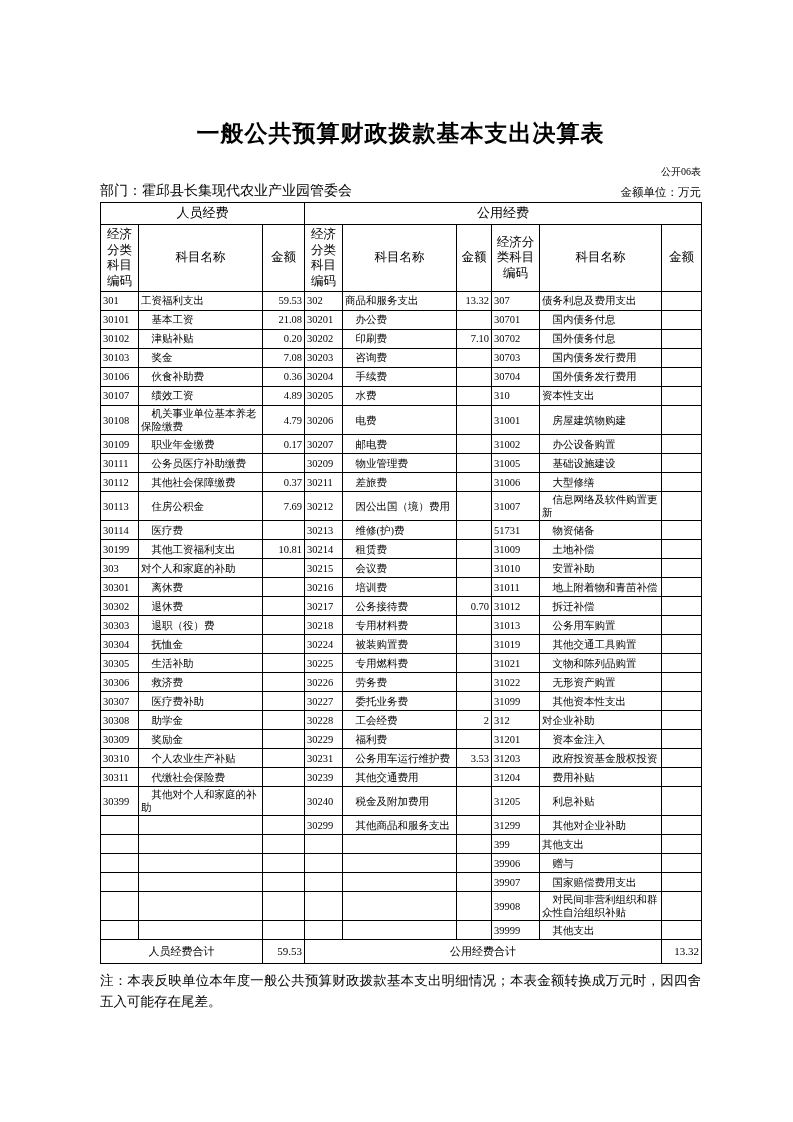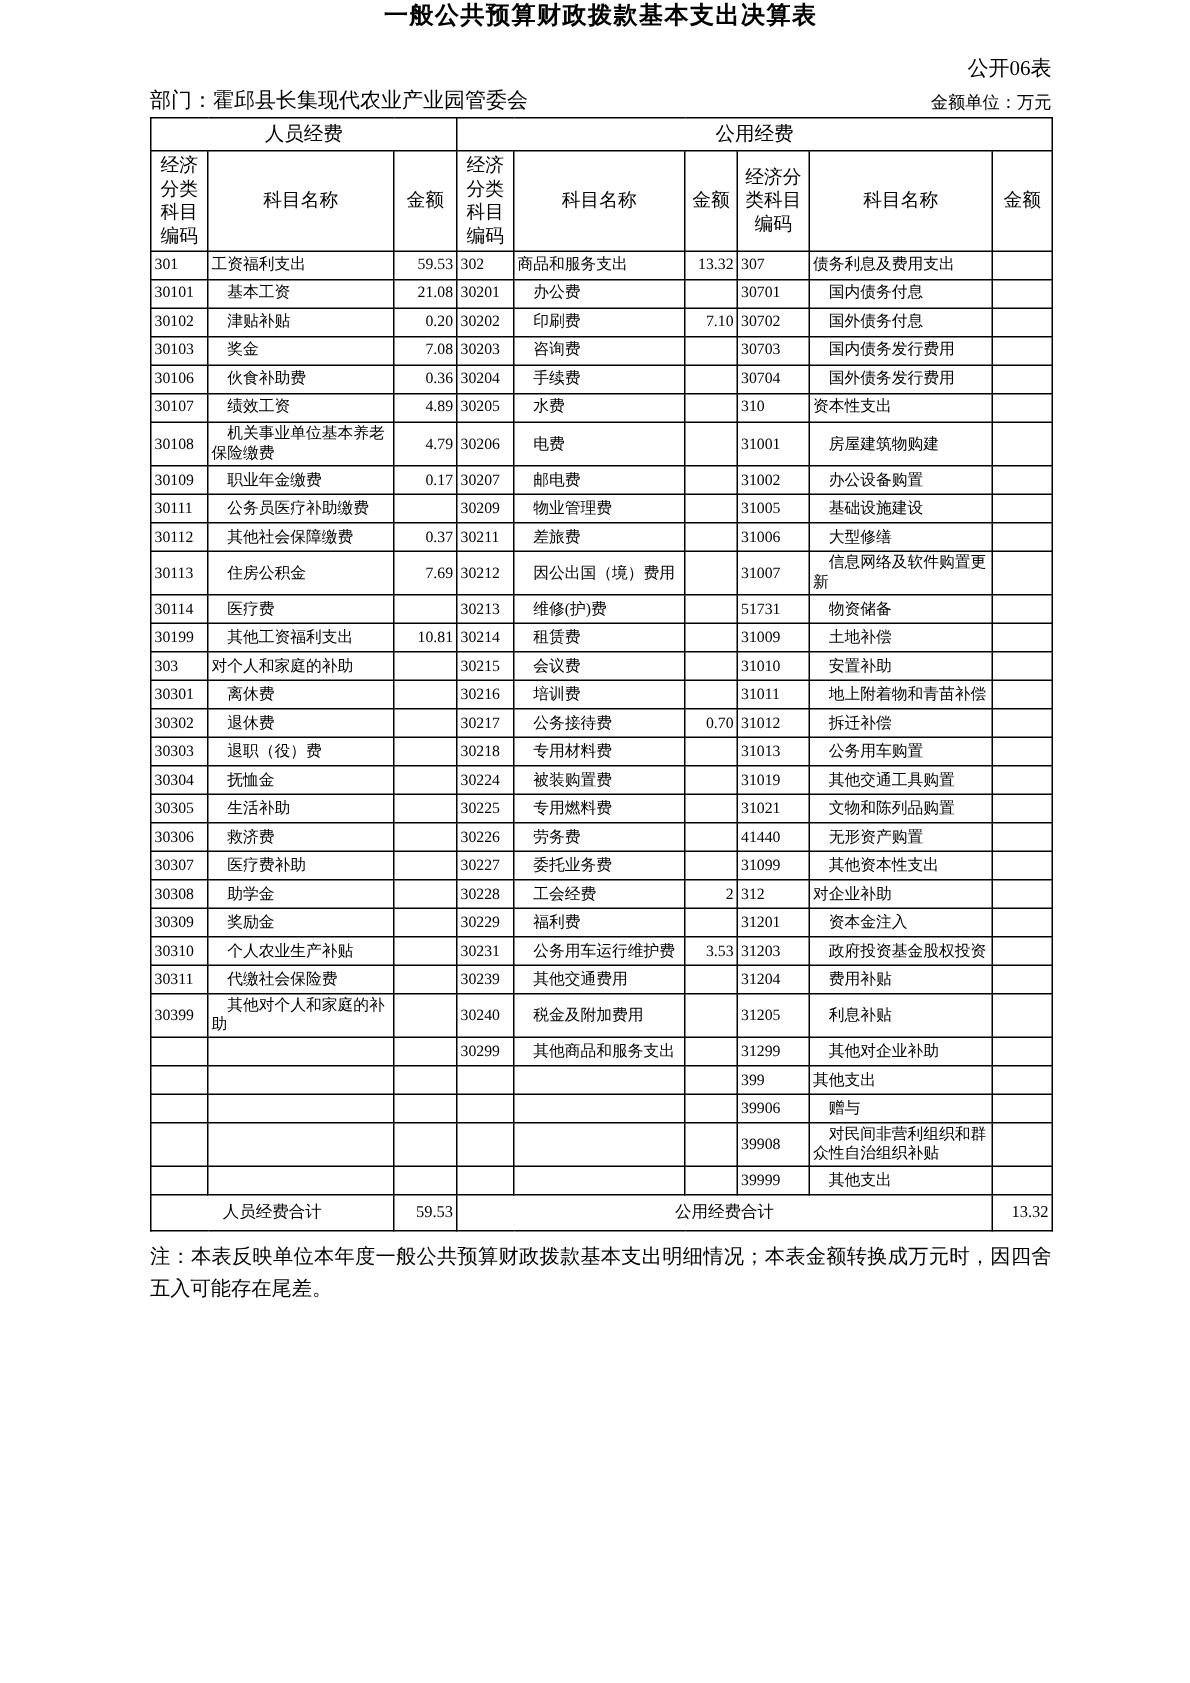--- a/index.html
+++ b/index.html
@@ -3,25 +3,25 @@
 <meta charset="utf-8">
 <style>
   html,body{margin:0;padding:0;}
   body{
     width:793px;height:1122px;background:#ffffff;color:#000;
     font-family:"Liberation Serif","DejaVu Serif",serif;
     position:relative;overflow:hidden;
   }
   .content{margin-left:100px;width:601px;}
   .page-title{
-    margin:0;text-align:center;
-    font-size:16px;font-weight:700;letter-spacing:1px;
+    margin:0;padding-top:118px;text-align:center;
+    font-size:23px;font-weight:700;letter-spacing:1px;
     font-family:"Liberation Sans","DejaVu Sans",sans-serif;
   }
-  .form-no{margin-top:16px;text-align:right;font-size:14px;}
+  .form-no{margin-top:16px;text-align:right;font-size:10px;}
   .meta-row{
     margin-top:3px;margin-bottom:2px;display:flex;
     justify-content:space-between;align-items:flex-end;
   }
   .department{font-size:14px;}
   .unit{font-size:11.5px;}
   table.budget{
     width:601px;border-collapse:collapse;table-layout:fixed;
     font-size:10.5px;
   }
@@ -297,21 +297,21 @@
           <td class="name sub">文物和陈列品购置</td>
           <td class="amt"></td>
         </tr>
         <tr>
           <td class="code">30306</td>
           <td class="name sub">救济费</td>
           <td class="amt"></td>
           <td class="code">30226</td>
           <td class="name sub">劳务费</td>
           <td class="amt"></td>
-          <td class="code">41440</td>
+          <td class="code">31022</td>
           <td class="name sub">无形资产购置</td>
           <td class="amt"></td>
         </tr>
         <tr>
           <td class="code">30307</td>
           <td class="name sub">医疗费补助</td>
           <td class="amt"></td>
           <td class="code">30227</td>
           <td class="name sub">委托业务费</td>
           <td class="amt"></td>
@@ -398,20 +398,31 @@
         </tr>
         <tr>
           <td class="code"></td>
           <td class="name"></td>
           <td class="amt"></td>
           <td class="code"></td>
           <td class="name"></td>
           <td class="amt"></td>
           <td class="code">39906</td>
           <td class="name sub">赠与</td>
+          <td class="amt"></td>
+        </tr>
+        <tr>
+          <td class="code"></td>
+          <td class="name"></td>
+          <td class="amt"></td>
+          <td class="code"></td>
+          <td class="name"></td>
+          <td class="amt"></td>
+          <td class="code">39907</td>
+          <td class="name sub">国家赔偿费用支出</td>
           <td class="amt"></td>
         </tr>
         <tr>
           <td class="code"></td>
           <td class="name"></td>
           <td class="amt"></td>
           <td class="code"></td>
           <td class="name"></td>
           <td class="amt"></td>
           <td class="code">39908</td>

